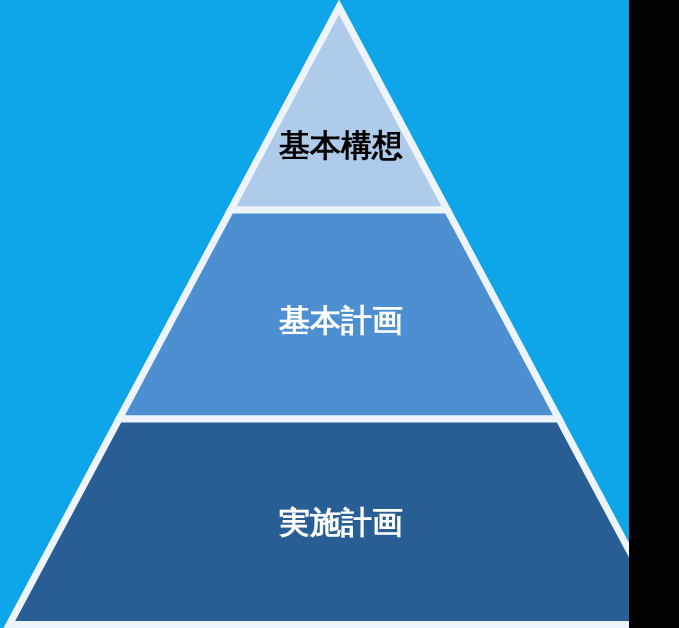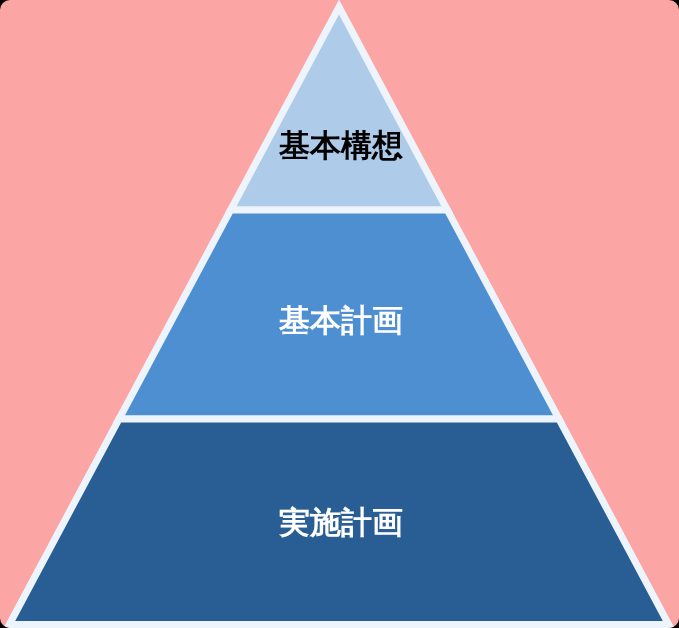--- a/index.html
+++ b/index.html
@@ -2,26 +2,25 @@
 <html><head>
 <meta charset="utf-8">
 <style>
   html, body {
     margin: 0;
     padding: 0;
     background: #000000;
   }
   .stage {
     position: relative;
-    width: 679px;
+    width: 629px;
     height: 628px;
     overflow: hidden;
-    background: #fca5a5;
+    background: #0ea5e9;
     font-family: "Liberation Sans", "DejaVu Sans", sans-serif;
-    border-radius: 10px;
   }
   svg { display: block; }
   .level-shape {
     stroke-width: 7;
     stroke-linejoin: miter;
     stroke-miterlimit: 10;
   }
   .level-label {
     font-family: "Liberation Sans", "DejaVu Sans", sans-serif;
     font-size: 31px;

